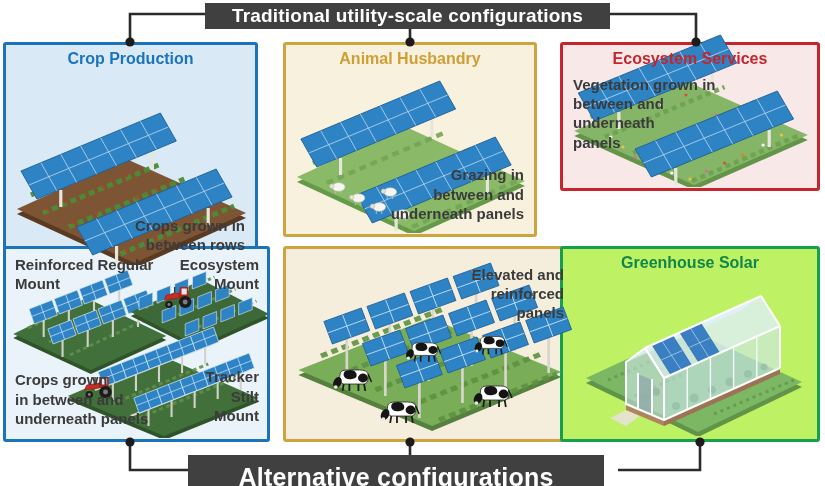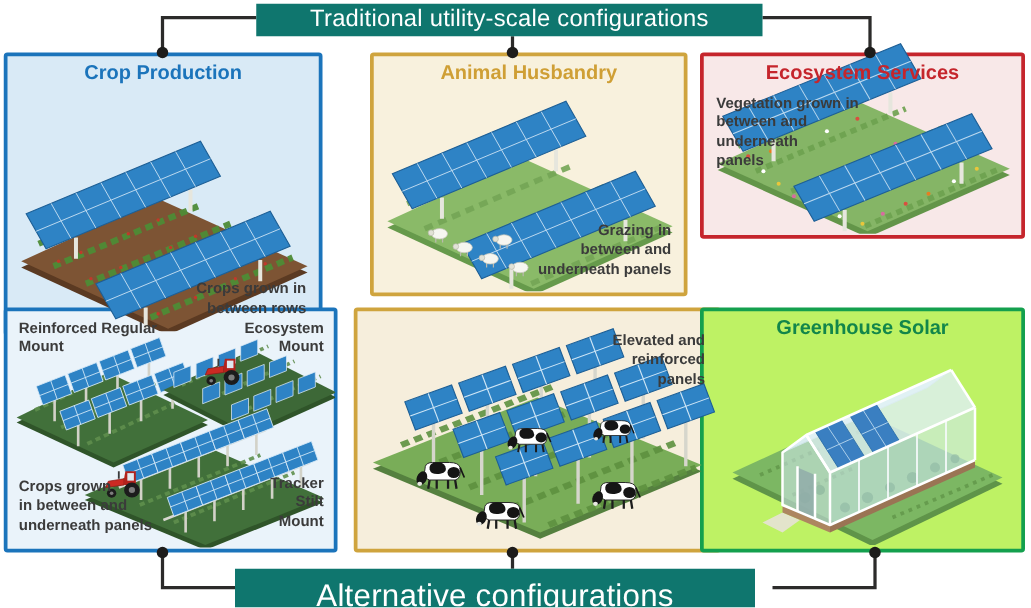--- a/index.html
+++ b/index.html
@@ -1,34 +1,34 @@
 <!DOCTYPE html>
 <html><head>
 <meta charset="utf-8">
 <style>
   html,body{margin:0;padding:0;background:#ffffff;}
   .stage{position:relative;width:825px;height:486px;background:#ffffff;overflow:hidden;
          font-family:"Liberation Sans",sans-serif;}
-  .banner{position:absolute;background:#0f766e;color:#ffffff;font-weight:400;
+  .banner{position:absolute;background:#404040;color:#ffffff;font-weight:700;
           display:flex;align-items:center;justify-content:center;z-index:6;
           letter-spacing:.2px;}
   #banner-top{left:205px;top:3px;width:405px;height:26px;font-size:19px;}
   #banner-bottom{left:188px;top:455px;width:416px;height:44px;font-size:25px;}
   .connectors{position:absolute;left:0;top:0;z-index:5;pointer-events:none;}
   .panel{position:absolute;box-sizing:border-box;border-radius:3px;}
   .p-blue  {border:3px solid #1b74bb;background:#d9eaf6;}
   .p-blue2 {border:3px solid #1b74bb;background:#eaf3fa;}
   .p-gold  {border:3px solid #cfa43e;background:#f8f1dd;}
   .p-gold2 {border:3px solid #cfa43e;background:#f6eedc;}
   .p-red   {border:3px solid #c5252c;background:#f8e8e8;}
   .p-green {border:3px solid #14a04e;background:#bef264;padding-left:30px;}
   .title{position:absolute;top:5px;left:0;right:0;text-align:center;
          font-weight:700;font-size:16px;z-index:3;}
   .t-blue{color:#1b74bb}.t-gold{color:#cf9f35}.t-red{color:#c5252c}.t-green{color:#12864a}
-  .caption{position:absolute;font-size:12px;font-weight:700;color:#3b3b3b;
+  .caption{position:absolute;font-size:15px;font-weight:700;color:#3b3b3b;
            line-height:1.28;white-space:pre-line;z-index:4;}
   .cap-r{text-align:right;}
   .scene{position:absolute;left:1px;right:1px;bottom:1px;z-index:1;}
 </style>
 </head>
 <body>
 
 <div class="stage">
 
   <svg width="0" height="0" style="position:absolute" aria-hidden="true">
@@ -144,21 +144,21 @@
           <circle cx="182" cy="120" r="1.4"></circle>
           <circle cx="206" cy="108" r="1.4"></circle>
         <circle cx="30" cy="90" r="1.4"></circle>
           <circle cx="108" cy="52" r="1.4"></circle>
       </g>
       <use href="#prow" x="30" y="96"></use>
       <use href="#prow" x="86" y="152"></use>
     </svg>
   </section>
 
-  <section class="panel p-gold" style="left:296px;top:42px;width:254px;height:195px;">
+  <section class="panel p-gold" style="left:283px;top:42px;width:254px;height:195px;">
     <div class="title t-gold">Animal Husbandry</div>
     <div class="caption cap-r" style="right:10px;bottom:11px;margin-left:28px;">Grazing in
 between and
 underneath panels</div>
     <svg class="scene" width="100%" height="162" viewBox="0 0 250 162" preserveAspectRatio="none">
       <polygon points="10,111 120,61 240,115 128,165" fill="#669a4b"></polygon>
       <polygon points="10,106 120,56 240,110 128,160" fill="#8aba68"></polygon>
       <g stroke="#74a656" stroke-width="4.5" stroke-dasharray="7 5" opacity="0.9">
         <line x1="26" y1="92" x2="130" y2="47"></line>
         <line x1="40" y1="112" x2="158" y2="62"></line>

